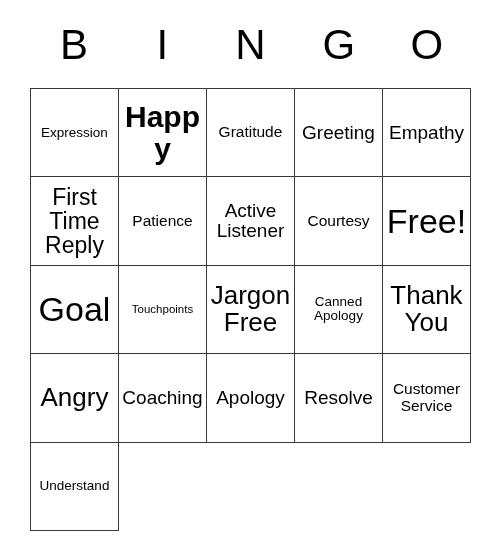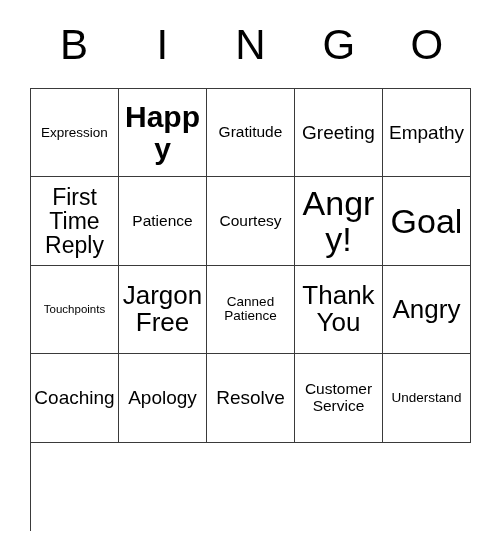--- a/index.html
+++ b/index.html
@@ -121,38 +121,42 @@
       </div>
       <div class="cell">
         <span class="cell-text fs-xl">First
 Time
 Reply</span>
       </div>
       <div class="cell">
         <span class="cell-text fs-md">Patience</span>
       </div>
       <div class="cell">
+        <span class="cell-text fs-lg">Active
+Listener</span>
+      </div>
+      <div class="cell">
         <span class="cell-text fs-md">Courtesy</span>
       </div>
       <div class="cell">
-        <span class="cell-text fs-4xl">Angry!</span>
+        <span class="cell-text fs-4xl">Free!</span>
       </div>
       <div class="cell">
         <span class="cell-text fs-4xl">Goal</span>
       </div>
       <div class="cell">
         <span class="cell-text fs-xs">Touchpoints</span>
       </div>
       <div class="cell">
         <span class="cell-text fs-2xl">Jargon
 Free</span>
       </div>
       <div class="cell">
         <span class="cell-text fs-sm">Canned
-Patience</span>
+Apology</span>
       </div>
       <div class="cell">
         <span class="cell-text fs-2xl">Thank
 You</span>
       </div>
       <div class="cell">
         <span class="cell-text fs-2xl">Angry</span>
       </div>
       <div class="cell">
         <span class="cell-text fs-lg">Coaching</span>

